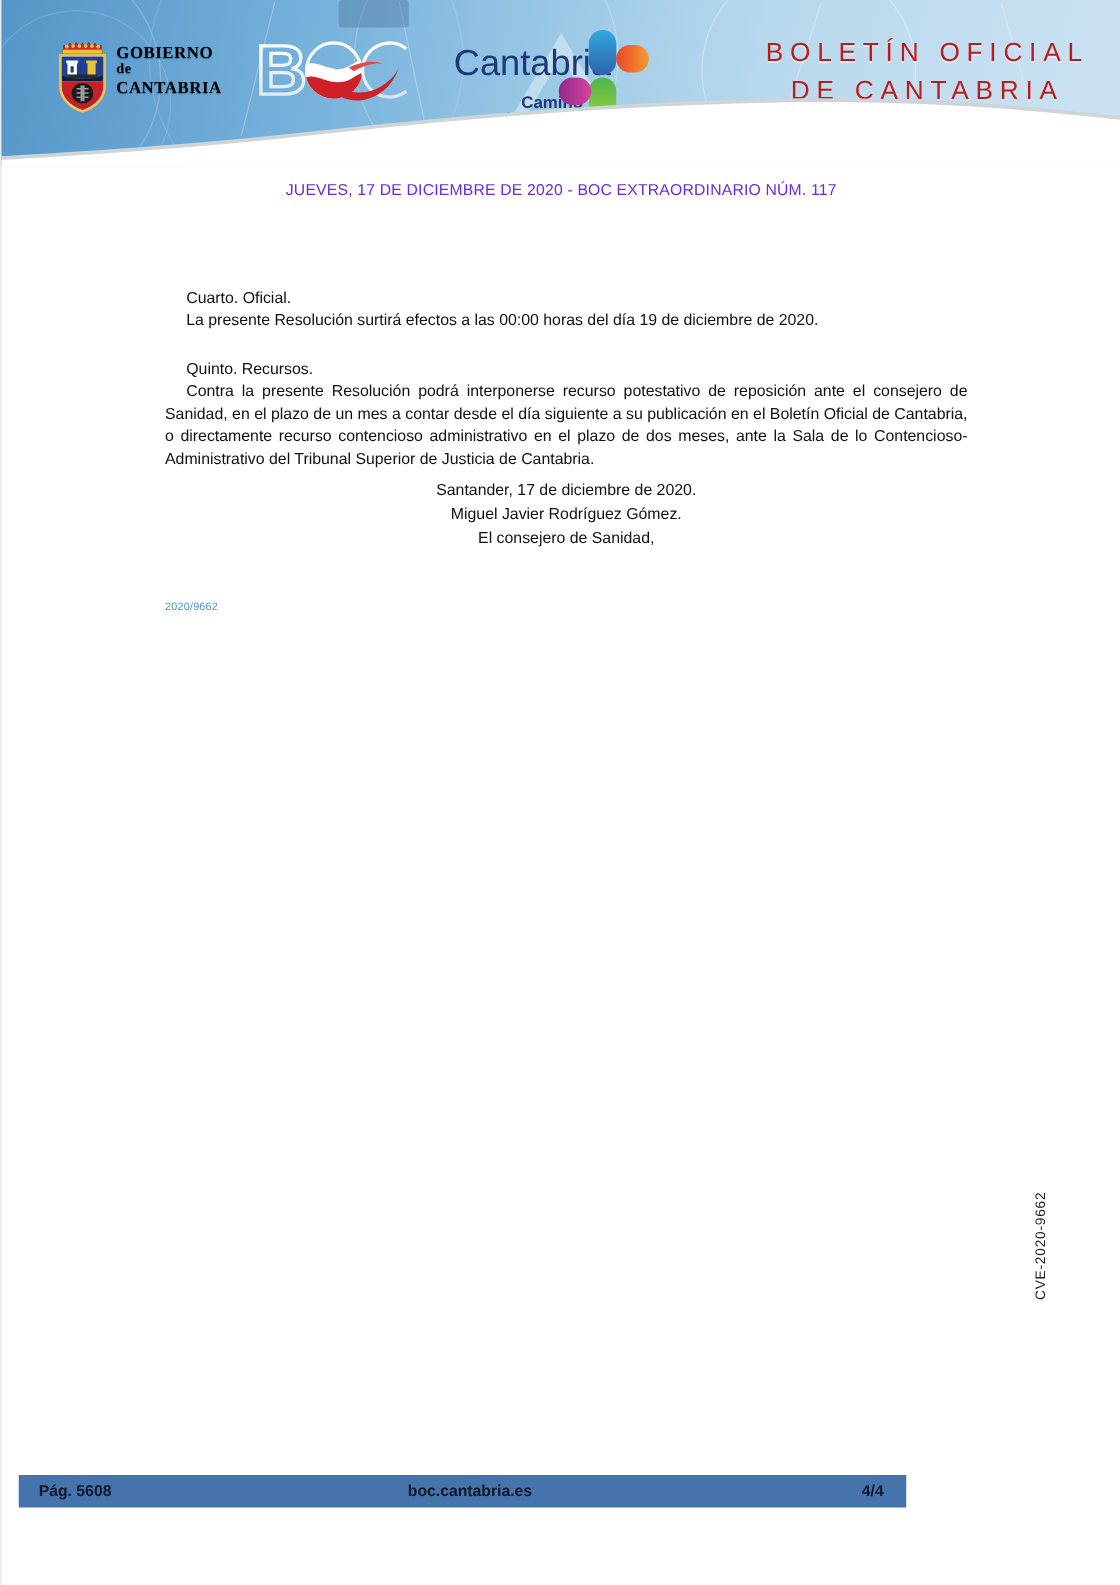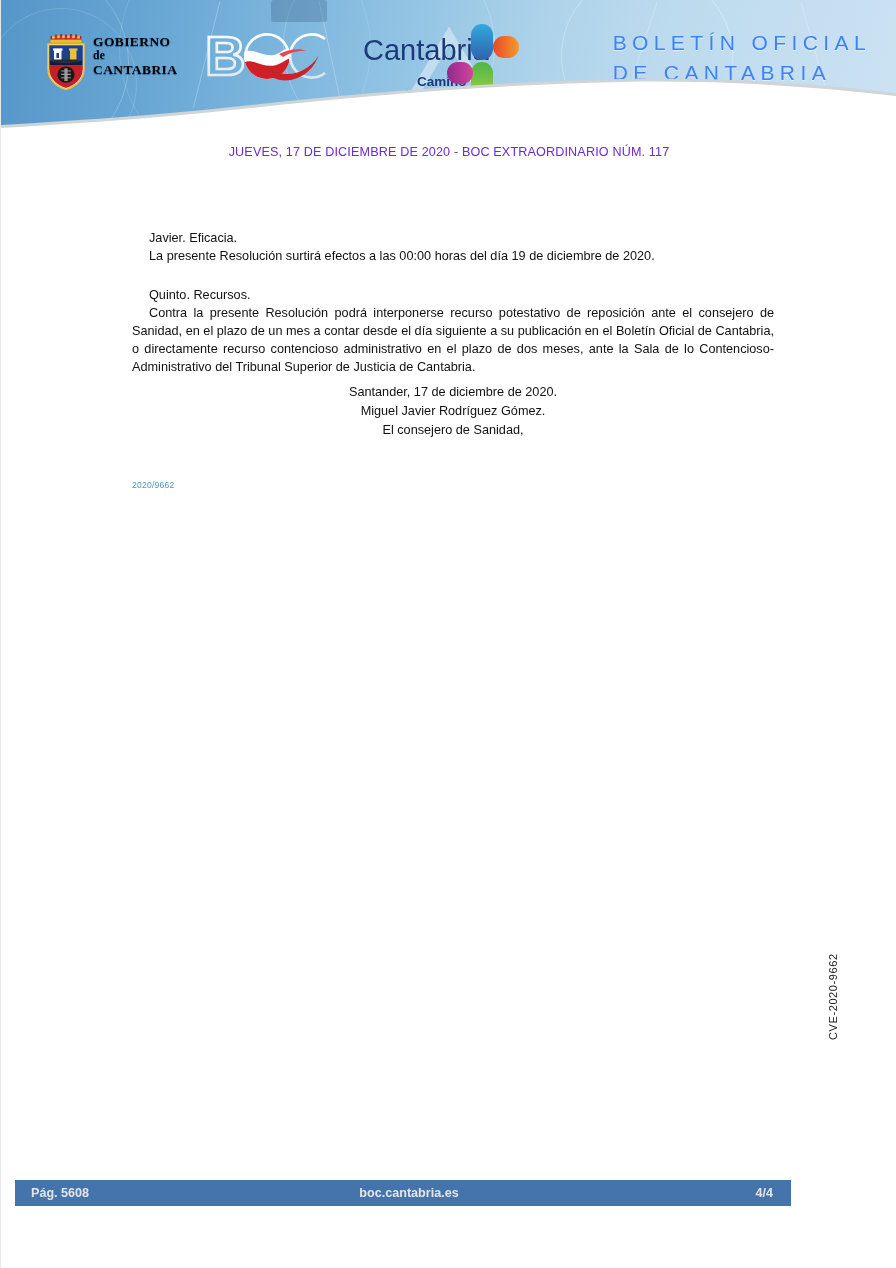--- a/index.html
+++ b/index.html
@@ -114,22 +114,22 @@
   .cl-logo {
     position: absolute;
     left: 362px; top: 22px;
     width: 158px; height: 86px;
   }
 
   
   .boc-title {
     position: absolute;
     right: 26px; top: 28px;
-    text-align: left;
-    color: #3b82f6;
+    text-align: center;
+    color: #b91c1c;
     font-family: "Liberation Sans", sans-serif;
     font-size: 21px;
     font-weight: 400;
     letter-spacing: 5.4px;
     line-height: 1.42;
     text-shadow: 0 1px 0 rgba(255,255,255,0.5);
   }
   .boc-title span { display: block; white-space: nowrap; }
 
   
@@ -193,24 +193,24 @@
     transform: rotate(-90deg);
     transform-origin: left top;
     white-space: nowrap;
   }
 
   
   .footer {
     position: absolute;
     left: 14px;
     top: 1180px;
-    width: 776px;
+    width: 710px;
     height: 26px;
     background: #4573ab;
-    color: #e5e5e5;
+    color: #0f172a;
     font-size: 12.6px;
     font-weight: bold;
   }
   .footer .f-left {
     position: absolute;
     left: 16px; top: 50%;
     transform: translateY(-50%);
   }
   .footer .f-center {
     position: absolute;
@@ -356,21 +356,21 @@
 
     <svg class="wave" viewBox="0 0 896 58" preserveAspectRatio="none">
       <path d="M0,58 L0,50 C70,46 160,40 250,30 C360,18 480,7 620,4 C720,2 810,8 896,18 L896,58 Z" fill="#cfd4d6"></path>
       <path d="M0,58 L0,53 C70,49 160,43 250,33 C360,21 480,10 620,7 C720,5 810,11 896,21 L896,58 Z" fill="#ffffff"></path>
     </svg>
   </div>
 
   <div class="dateline">JUEVES, 17 DE DICIEMBRE DE 2020 - BOC EXTRAORDINARIO NÚM. 117</div>
 
   <div class="body">
-    <p class="p-head">Javier. Eficacia.</p>
+    <p class="p-head">Cuarto. Oficial.</p>
     <p class="p-head">La presente Resolución surtirá efectos a las 00:00 horas del día 19 de diciembre de 2020.</p>
 
     <div class="gap"></div>
 
     <p class="p-head">Quinto. Recursos.</p>
     <p class="p-body">Contra la presente Resolución podrá interponerse recurso potestativo de reposición ante el consejero de Sanidad, en el plazo de un mes a contar desde el día siguiente a su publicación en el Boletín Oficial de Cantabria, o directamente recurso contencioso administrativo en el plazo de dos meses, ante la Sala de lo Contencioso-Administrativo del Tribunal Superior de Justicia de Cantabria.</p>
 
     <div class="signature">
       <div>Santander, 17 de diciembre de 2020.</div>
       <div>Miguel Javier Rodríguez Gómez.</div>

